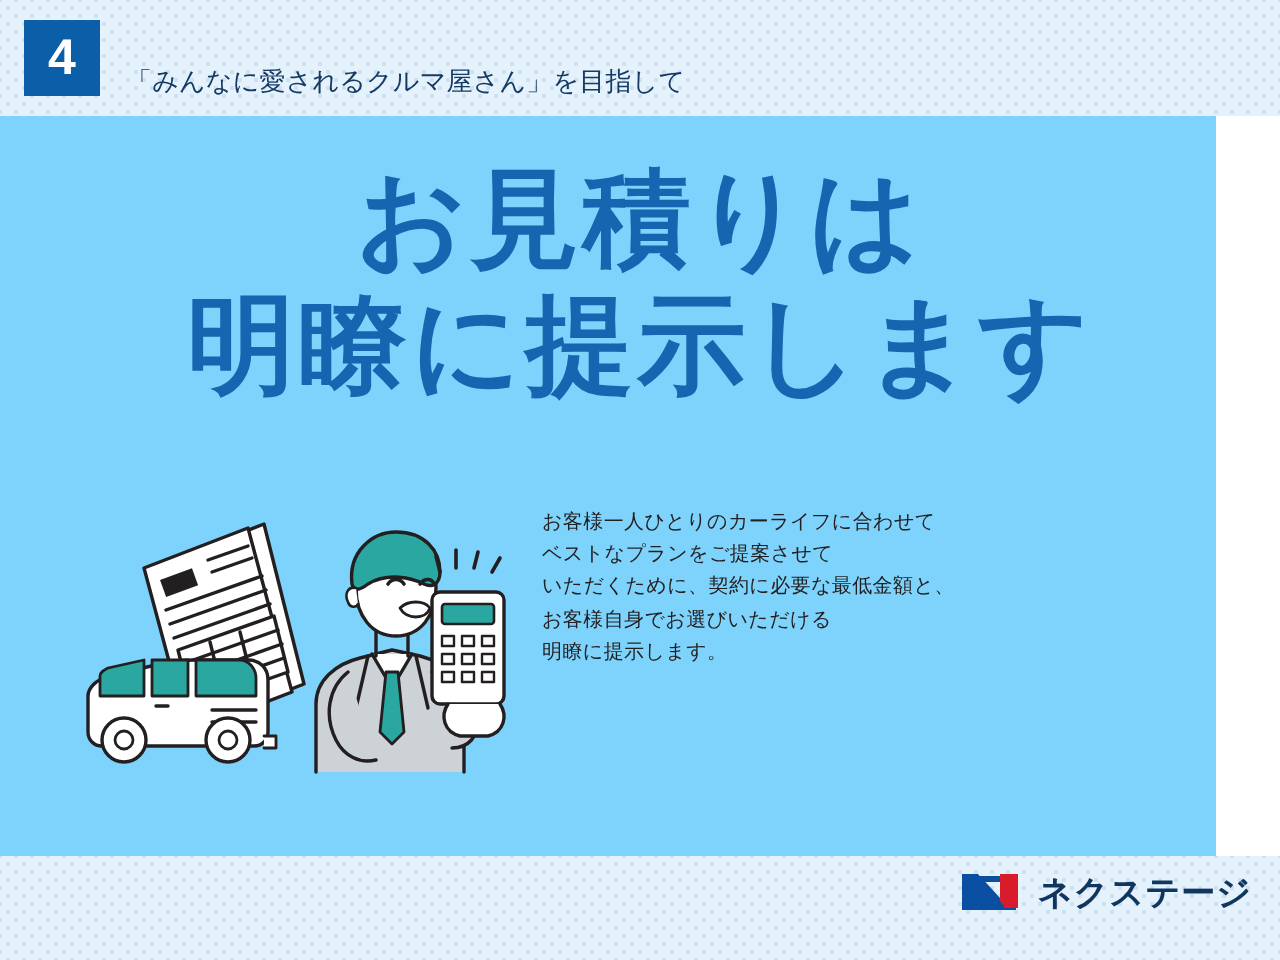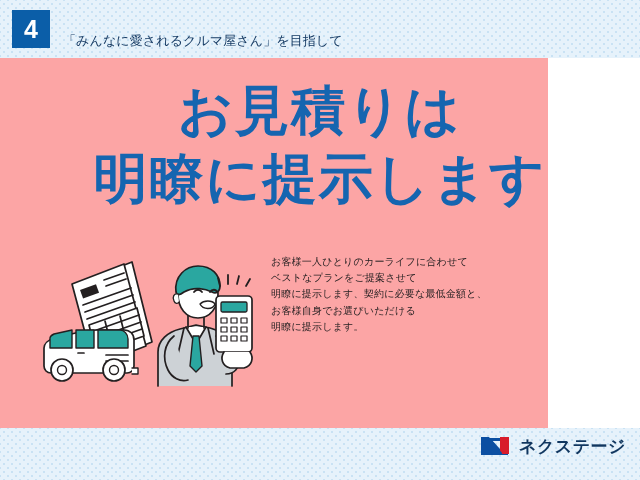--- a/index.html
+++ b/index.html
@@ -69,23 +69,23 @@
     letter-spacing: 0.1px;
     white-space: nowrap;
     margin-top: 23px;
   }
 
   
   #main {
     position: absolute;
     left: 0;
     top: 58px;
-    width: 548px;
+    width: 608px;
     height: 370px;
-    background: #fca5a5;
+    background: #7dd3fc;
   }
 
   #headline {
     position: absolute;
     left: 0;
     top: 22px;
     width: 640px;
     text-align: center;
     color: #1565b0;
     font-weight: bold;
@@ -93,20 +93,21 @@
     letter-spacing: 2px;
   }
   #headline .line1 {
     display: block;
     font-size: 54px;
   }
   #headline .line2 {
     display: block;
     font-size: 54px;
     margin-top: 8px;
+    font-family: Liberation Mono, monospace;
   }
 
   
   #body-copy {
     position: absolute;
     left: 271px;
     top: 196px;
     width: 360px;
     color: #231f20;
     font-size: 10px;
@@ -172,21 +173,21 @@
   <div id="main">
 
     <div id="headline">
       <span class="line1">お見積りは</span>
       <span class="line2">明瞭に提示します</span>
     </div>
 
     <div id="body-copy">
       <span class="bline">お客様一人ひとりのカーライフに合わせて</span>
       <span class="bline">ベストなプランをご提案させて</span>
-      <span class="bline">明瞭に提示します、契約に必要な最低金額と、</span>
+      <span class="bline">いただくために、契約に必要な最低金額と、</span>
       <span class="bline">お客様自身でお選びいただける</span>
       <span class="bline">明瞭に提示します。</span>
     </div>
 
     <div id="illustration">
       <svg width="236" height="170" viewBox="0 0 236 170" xmlns="http://www.w3.org/2000/svg">
         <g fill="none" stroke="#231f20" stroke-width="1.7" stroke-linecap="round" stroke-linejoin="round">
 
           <g>
             <polygon points="58,32 104,14 124,94 78,112" fill="#ffffff" stroke="#231f20"></polygon>

